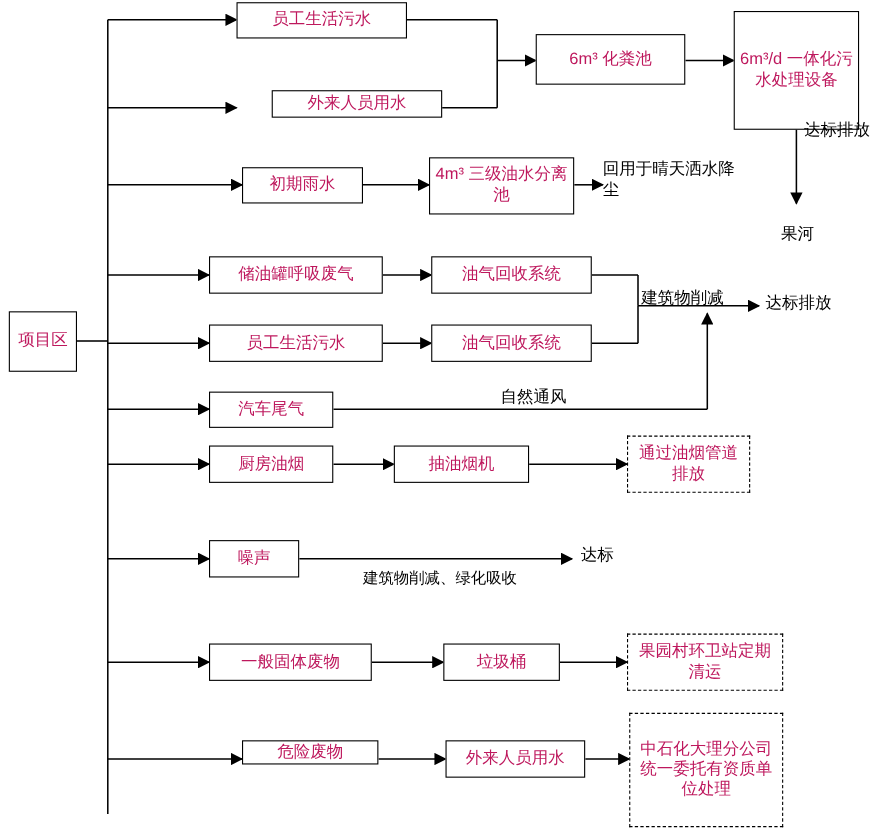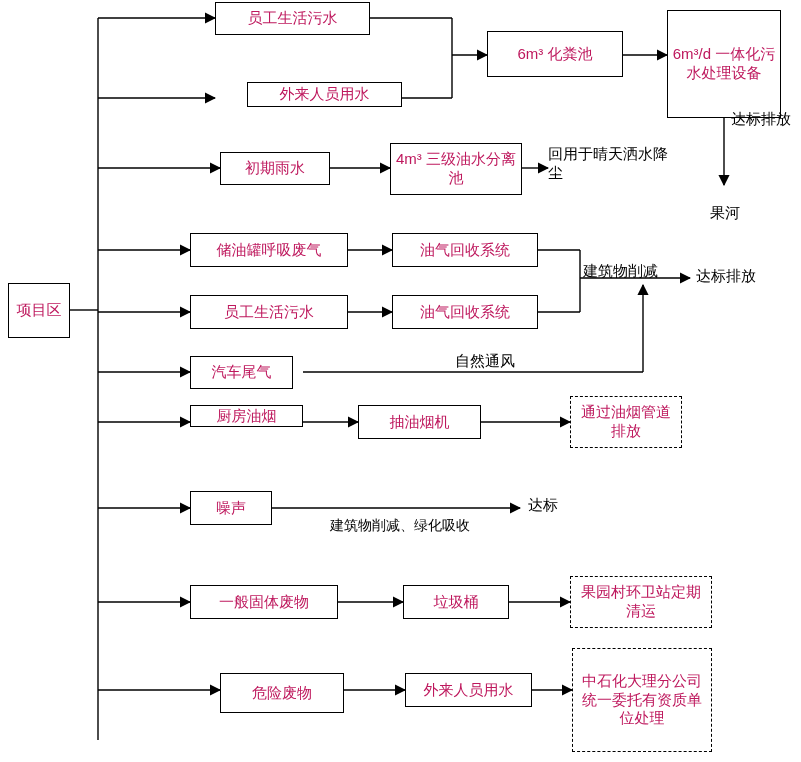--- a/index.html
+++ b/index.html
@@ -148,42 +148,42 @@
   <div class="node" style="left:392px; top:233px; width:146px; height:34px;">油气回收系统</div>
 
   <div class="node" style="left:190px; top:295px; width:158px; height:34px;">员工生活污水</div>
 
   <div class="node" style="left:392px; top:295px; width:146px; height:34px;">油气回收系统</div>
 
   <div class="label big" style="left:583px; top:262px; width:90px; text-align:left;">建筑物削减</div>
 
   <div class="label big" style="left:696px; top:267px; width:100px; text-align:left;">达标排放</div>
 
-  <div class="node" style="left:190px; top:356px; width:103px; height:33px;">汽车尾气</div>
+  <div class="node" style="left:190px; top:356px; width:113px; height:33px;">汽车尾气</div>
 
   <div class="label big" style="left:398px; top:352px; width:110px; text-align:center;margin-left:32px;">自然通风</div>
 
-  <div class="node" style="left:190px; top:405px; width:113px; height:22px;">厨房油烟</div>
+  <div class="node" style="left:190px; top:405px; width:113px; height:34px;">厨房油烟</div>
 
   <div class="node" style="left:358px; top:405px; width:123px; height:34px;">抽油烟机</div>
 
   <div class="node dashed" style="left:570px; top:396px; width:112px; height:52px;">通过油烟管道排放</div>
 
   <div class="node" style="left:190px; top:491px; width:82px; height:34px;">噪声</div>
 
 
   <div class="label" style="left:310px; top:517px; width:180px;">建筑物削减、绿化吸收</div>
 
   <div class="label big" style="left:528px; top:496px; width:60px; text-align:left;">达标</div>
 
   <div class="node" style="left:190px; top:585px; width:148px; height:34px;">一般固体废物</div>
 
   <div class="node" style="left:403px; top:585px; width:106px; height:34px;">垃圾桶</div>
 
   <div class="node dashed" style="left:570px; top:576px; width:142px; height:52px;">果园村环卫站定期清运</div>
 
-  <div class="node" style="left:220px; top:673px; width:124px; height:40px;">危险废物</div>
+  <div class="node" style="left:220px; top:673px; width:124px; height:22px;">危险废物</div>
 
   <div class="node" style="left:405px; top:673px; width:127px; height:34px;">外来人员用水</div>
 
   <div class="node dashed" style="left:572px; top:648px; width:140px; height:104px;">中石化大理分公司统一委托有资质单位处理</div>
 
 </div>
 
 </body></html>

